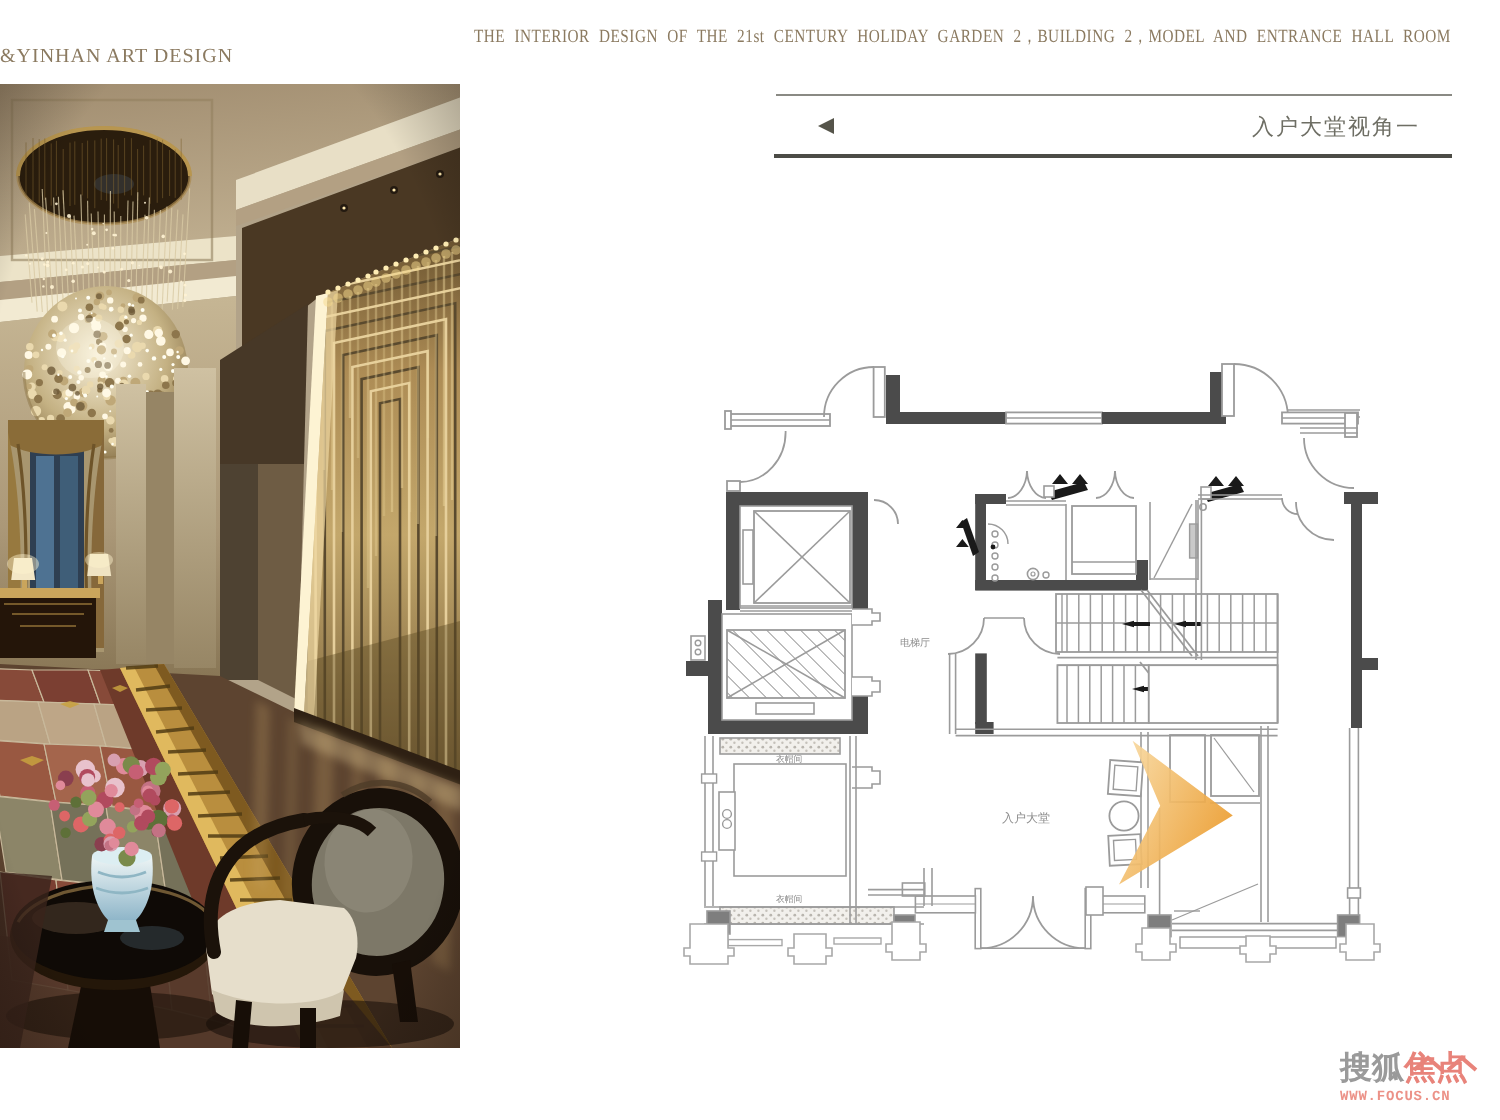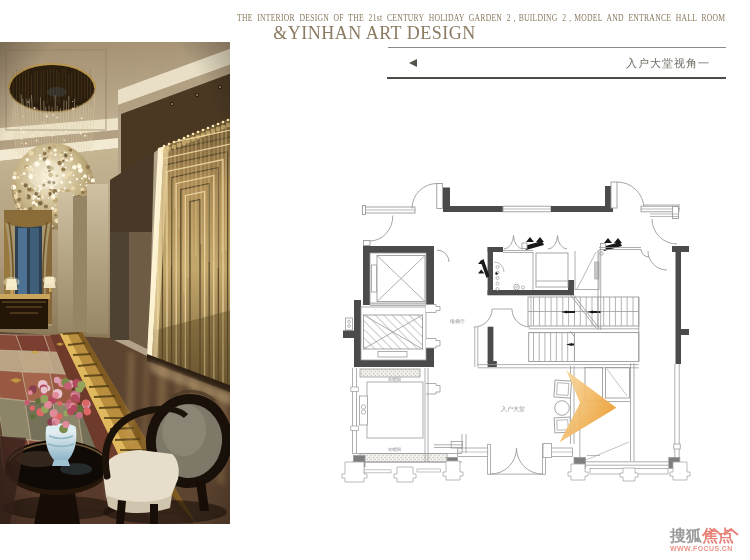--- a/index.html
+++ b/index.html
@@ -1,21 +1,21 @@
 <!DOCTYPE html>
 <html><head><meta charset="utf-8"><style>
 *{margin:0;padding:0;box-sizing:border-box}
 html,body{width:750px;height:560px;background:#fff;font-family:"Liberation Serif",serif;position:relative;overflow:hidden}
 .h1{position:absolute;left:237px;top:12px;font-size:9.3px;color:#8b7a60;letter-spacing:0.3px;word-spacing:3px;white-space:nowrap;transform:scaleX(0.822);transform-origin:0 0}
-.h2{position:absolute;left:13px;top:23px;width:723px;text-align:center;font-size:18px;color:#8b7a60;letter-spacing:0.5px}
+.h2{position:absolute;left:0;top:23px;width:723px;text-align:left;font-size:10px;color:#8b7a60;letter-spacing:0.5px}
 .rule1{position:absolute;left:388px;top:47px;width:338px;height:1px;background:#8a8a84}
 .tri{position:absolute;left:409px;top:59px;width:0;height:0;border-top:4px solid transparent;border-bottom:4px solid transparent;border-right:8px solid #55544a}
 .vt{position:absolute;left:400px;top:56px;width:310px;text-align:right;font-size:11px;color:#6e6e64;letter-spacing:1px;font-family:"Liberation Sans",sans-serif}
 .rule2{position:absolute;left:387px;top:77px;width:339px;height:2px;background:#4c4c46}
-.wm{position:absolute;left:670px;top:526px;width:80px;font-family:Liberation Sans, sans-serif}
+.wm{position:absolute;left:670px;top:526px;width:80px;font-family:Liberation Mono, monospace}
 .wm1{font-size:16px;font-weight:bold;color:#9a9a9a;letter-spacing:0px;line-height:19px}
 .wm1 b{color:#e8837a}
 .wm2{font-size:7px;font-weight:bold;color:#ec9288;letter-spacing:0.4px}
 svg{position:absolute;left:0;top:0}
 </style></head><body>
 
 <div class="h1">THE INTERIOR DESIGN OF THE 21st CENTURY HOLIDAY GARDEN 2，BUILDING 2，MODEL AND ENTRANCE HALL ROOM</div>
 
 <div class="h2">&amp;YINHAN ART DESIGN</div>
 

